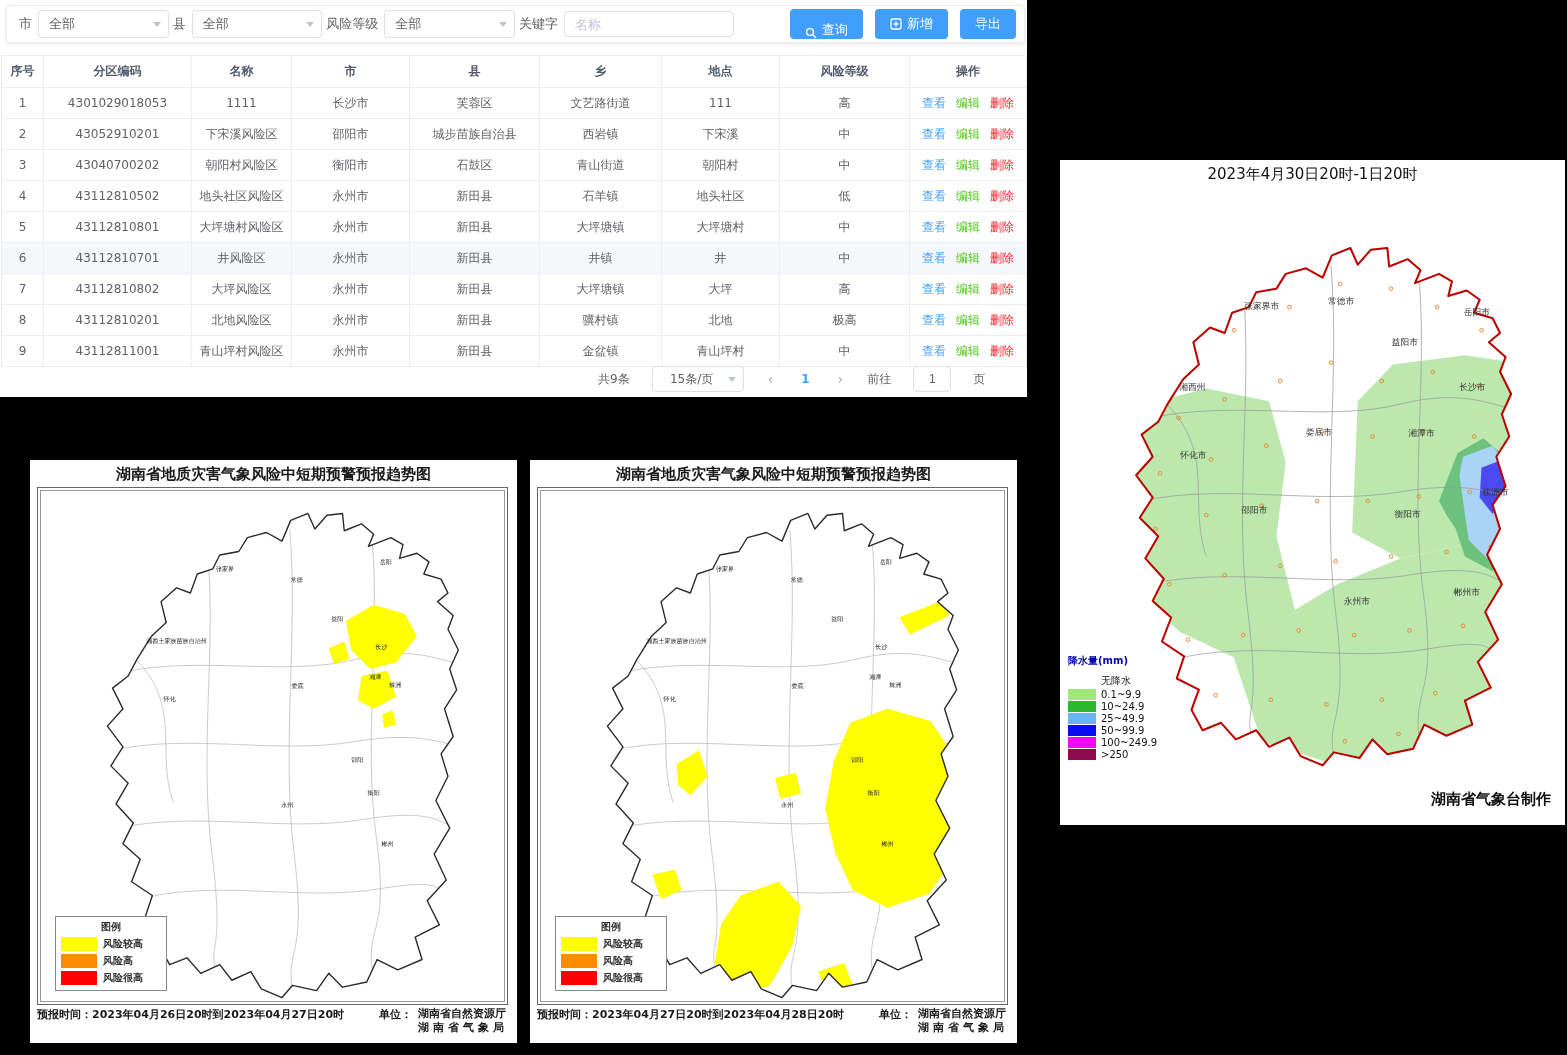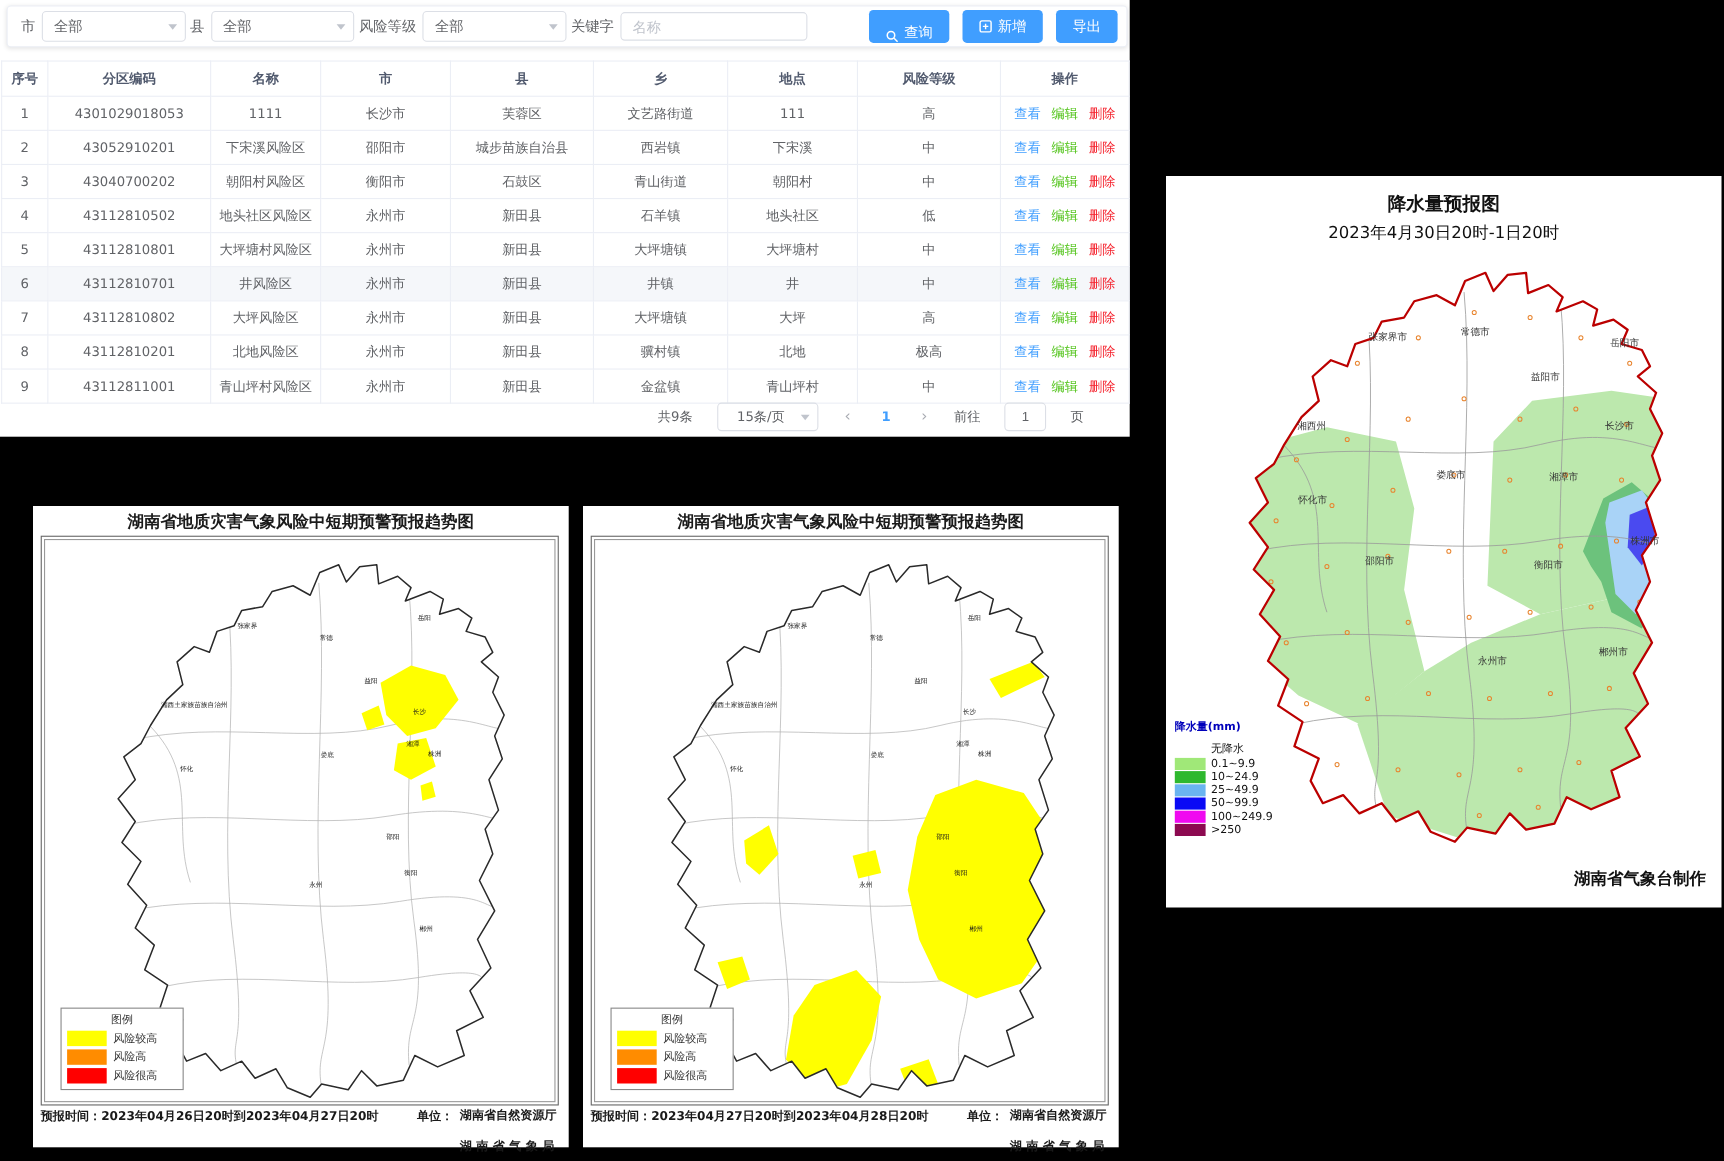--- a/index.html
+++ b/index.html
@@ -43,29 +43,29 @@
   .goto-input{width:32px;height:22px;border:1px solid #dcdfe6;border-radius:4px;text-align:center;
               font-size:12px;color:#606266;outline:none;}
   
   .trend-card{position:absolute;top:460px;width:487px;height:583px;background:#fff;}
   #trend-card-0{left:30px;} #trend-card-1{left:530px;}
   .trend-title{text-align:center;font-weight:bold;font-size:15px;color:#1a1a1a;padding-top:5px;}
   .trend-plot{position:absolute;left:7px;top:27px;width:465px;height:512px;border:1px solid #666;padding:2px;}
   .trend-plot-inner{position:relative;width:100%;height:100%;border:1px solid #999;box-sizing:border-box;}
   .trend-plot-inner svg{position:absolute;left:0;top:0;width:100%;height:100%;}
   .map-legend{position:absolute;left:14px;bottom:10px;width:100px;background:#fff;
-              border:1px solid #888;font-size:10px;color:#333;padding:3px 5px 5px;z-index:3;}
+              border:1px solid #888;font-size:10px;color:#333;padding:3px 5px 5px;z-index:3;font-weight:bold;}
   .map-legend-title{text-align:center;margin-bottom:3px;}
   .legend-row{display:flex;align-items:flex-end;gap:6px;margin-top:3px;}
   .legend-swatch{width:36px;height:14px;flex:0 0 auto;}
   .trend-footer{position:absolute;left:7px;top:547px;width:471px;display:flex;
                 justify-content:space-between;font-size:11px;font-weight:bold;color:#1a1a1a;}
   .unit-block{display:flex;gap:6px;}
   .unit-lines{display:flex;flex-direction:column;line-height:1.25;}
-  .unit-lines span:last-child{letter-spacing:4px;margin-top:14px;}
+  .unit-lines span:last-child{letter-spacing:4px;}
   
   .precip-card{position:absolute;left:1060px;top:160px;width:505px;height:665px;background:#fff;}
   .precip-title{text-align:center;font-weight:bold;font-size:17px;color:#111;padding-top:14px;}
   .precip-subtitle{text-align:center;font-size:15px;color:#111;padding-top:5px;}
   .precip-plot{position:absolute;left:10px;top:64px;width:485px;height:545px;}
   .precip-plot svg{width:100%;height:100%;}
   .precip-legend{position:absolute;left:8px;top:494px;font-size:10px;color:#111;z-index:3;}
   .precip-legend-title{font-weight:bold;color:#0000bb;margin-bottom:6px;}
   .precip-legend .legend-row{margin-top:1px;gap:5px;}
   .precip-legend .legend-swatch{width:28px;height:11px;}
@@ -407,21 +407,20 @@
         <span>单位：</span>
         <span class="unit-lines">
           <span>湖南省自然资源厅</span>
           <span>湖南省气象局</span>
         </span>
       </span>
     </div>
   </section>
 
   <section class="precip-card">
-    <div class="precip-title">降水量预报图</div>
     <div class="precip-subtitle">2023年4月30日20时-1日20时</div>
     <div class="precip-plot" id="precip-svg"><svg viewBox="0 0 470 590" preserveAspectRatio="xMidYMid meet">
           <defs>
             <clipPath id="clip-p">
               <polygon points="78,195 95,168 112,152 106,128 124,112 140,118 148,96 166,90 174,74 196,70 206,54 228,48 246,58 256,34 276,26 284,44 298,28 316,26 318,46 338,38 352,50 346,64 372,54 386,62 382,78 402,72 416,82 410,96 430,102 438,118 426,128 444,144 438,160 450,184 440,206 448,230 434,252 444,284 430,304 438,330 424,358 440,390 422,420 436,450 414,474 428,502 400,516 408,542 380,554 356,542 344,568 316,574 300,558 286,578 258,572 246,586 222,576 210,556 188,566 174,548 152,558 136,540 116,548 104,526 112,504 88,492 96,468 72,452 82,426 62,408 74,384 54,362 68,338 48,318 62,296 44,272 62,252 50,228 68,214"></polygon>
             </clipPath>
           </defs>
           <g clip-path="url(#clip-p)">
             <polygon points="78,195 95,168 112,152 106,128 124,112 140,118 148,96 166,90 174,74 196,70 206,54 228,48 246,58 256,34 276,26 284,44 298,28 316,26 318,46 338,38 352,50 346,64 372,54 386,62 382,78 402,72 416,82 410,96 430,102 438,118 426,128 444,144 438,160 450,184 440,206 448,230 434,252 444,284 430,304 438,330 424,358 440,390 422,420 436,450 414,474 428,502 400,516 408,542 380,554 356,542 344,568 316,574 300,558 286,578 258,572 246,586 222,576 210,556 188,566 174,548 152,558 136,540 116,548 104,526 112,504 88,492 96,468 72,452 82,426 62,408 74,384 54,362 68,338 48,318 62,296 44,272 62,252 50,228 68,214" fill="#ffffff"></polygon>
             <polygon points="36,200 120,178 188,192 206,258 196,338 216,418 152,470 92,442 44,400 34,300" fill="#bce8ad"></polygon>

